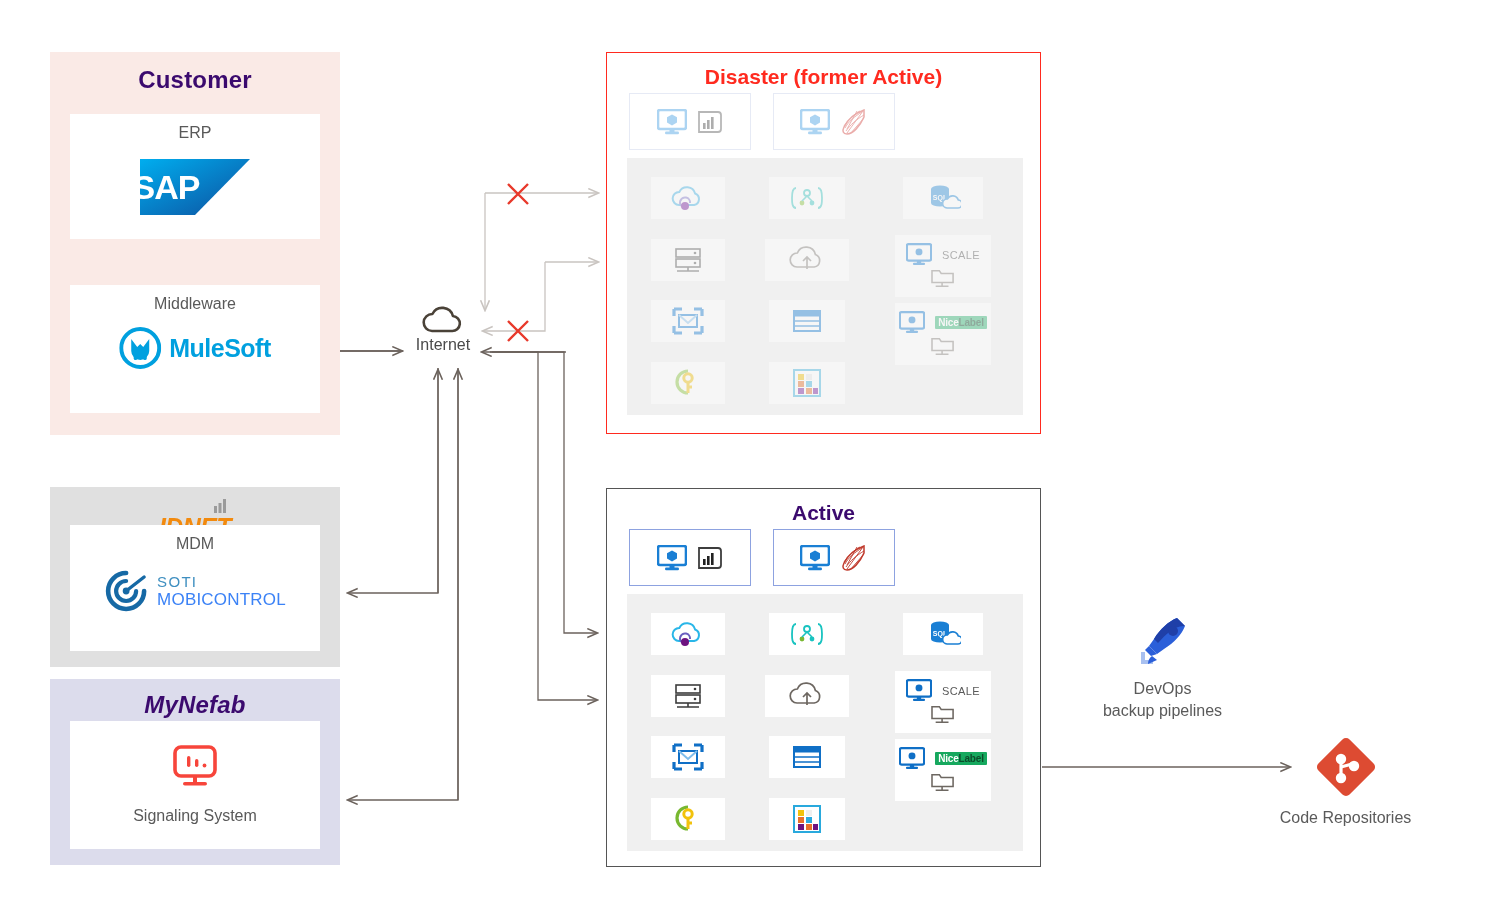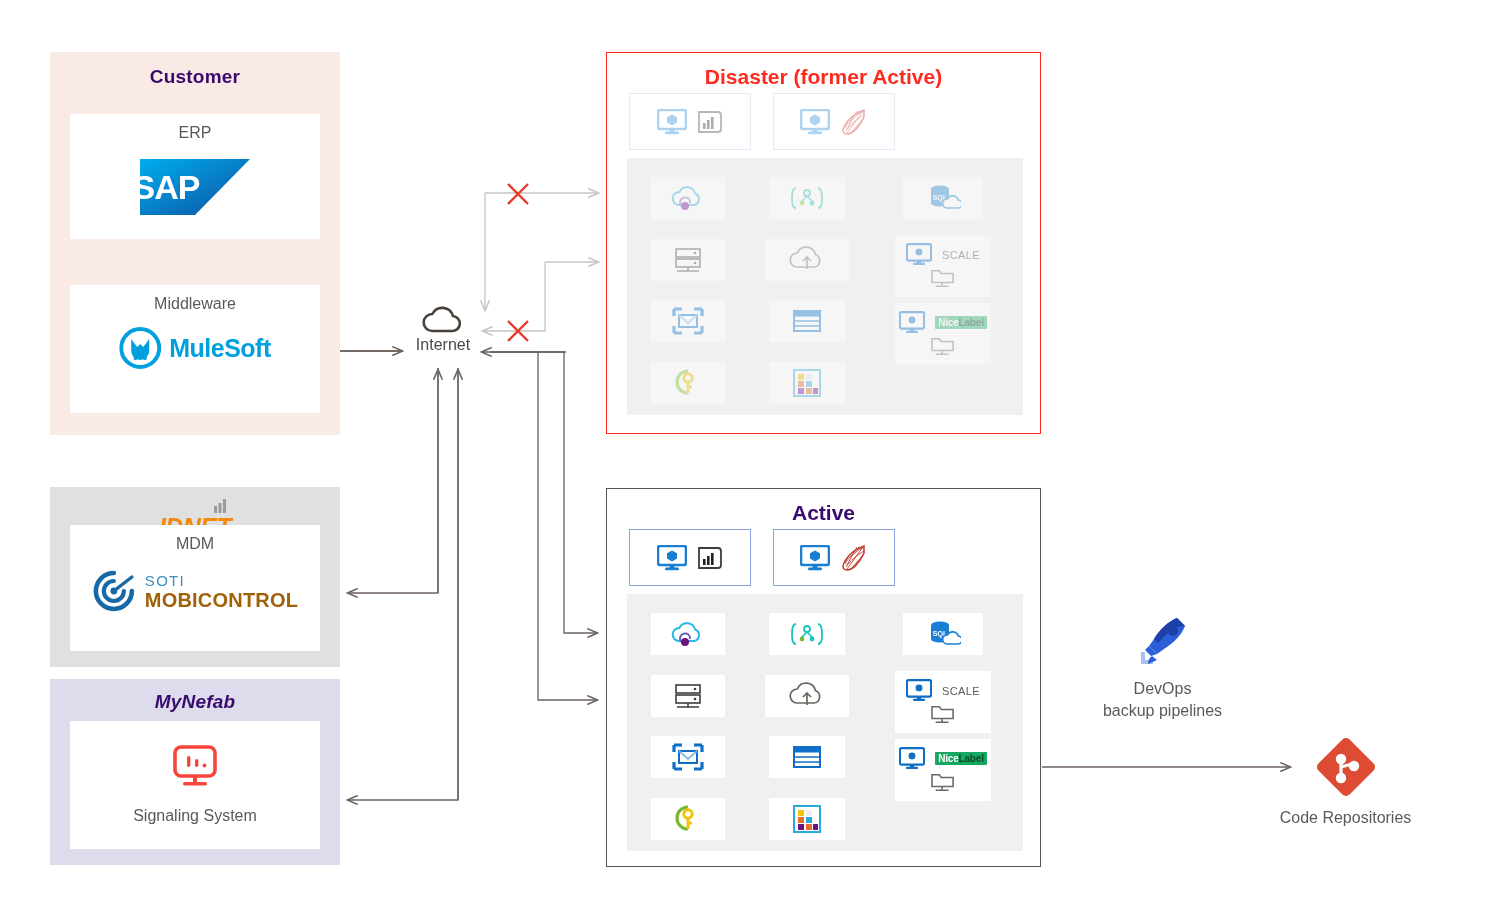--- a/index.html
+++ b/index.html
@@ -6,21 +6,21 @@
   html,body { background:#ffffff; }
   body {
     width:1500px; height:901px; position:relative; overflow:hidden;
     font-family:"Liberation Sans","DejaVu Sans",sans-serif;
   }
   #stage { position:absolute; inset:0; }
   svg.wires { position:absolute; left:0; top:0; width:1500px; height:901px; pointer-events:none; }
 
   
   .group { position:absolute; }
-  .group-title { text-align:center; font-weight:bold; font-size:19px; letter-spacing:.2px; }
+  .group-title { text-align:center; font-weight:bold; font-size:24px; letter-spacing:.2px; }
   .card { background:#ffffff; position:absolute; }
   .card-label { text-align:center; color:#595959; font-size:16px; }
 
   
   #customer { left:50px; top:52px; width:290px; height:383px; background:#faeae6; }
   #customer .group-title { color:#3b0a6e; margin-top:14px; }
   #erp-card { left:20px; top:62px; width:250px; height:125px; }
   #mw-card  { left:20px; top:233px; width:250px; height:128px; }
 
   
@@ -40,21 +40,21 @@
   .mule-word { color:#00a0df; font-size:25px; font-weight:bold; letter-spacing:-.5px; }
 
   
   .idnet-logo { position:absolute; top:10px; left:50%; transform:translateX(-50%); display:flex; align-items:flex-end; gap:2px;flex-direction:column; }
   .idnet-word { color:#f28a0e; font-size:25px; font-weight:bold; font-style:italic; letter-spacing:-.6px; line-height:1; }
 
   
   .soti { position:absolute; left:50%; transform:translateX(-50%); top:44px; display:flex; align-items:center; gap:9px; }
   .soti-txt { line-height:1; }
   .soti-txt .t1 { color:#3f8fc0; font-size:15px; letter-spacing:1.3px; display:block; }
-  .soti-txt .t2 { color:#a16207; font-size:20px; font-weight:bold; letter-spacing:.2px; display:block; margin-top:2px; }
+  .soti-txt .t2 { color:#3b82f6; font-size:17px; font-weight:normal; letter-spacing:.2px; display:block; margin-top:2px; }
 
   
   .dc { position:absolute; background:#ffffff; }
   .dc .dc-title { text-align:center; font-weight:bold; font-size:21px; margin-top:12px; }
   #disaster { left:606px; top:52px; width:435px; height:382px; border:1.5px solid #ff2a1f; }
   #disaster .dc-title { color:#ff2a1f; }
   #active   { left:606px; top:488px; width:435px; height:379px; border:1.5px solid #555; }
   #active .dc-title { color:#3b0a6e; }
 
   .toprow { position:absolute; display:flex; gap:22px; left:22px; top:40px; }

